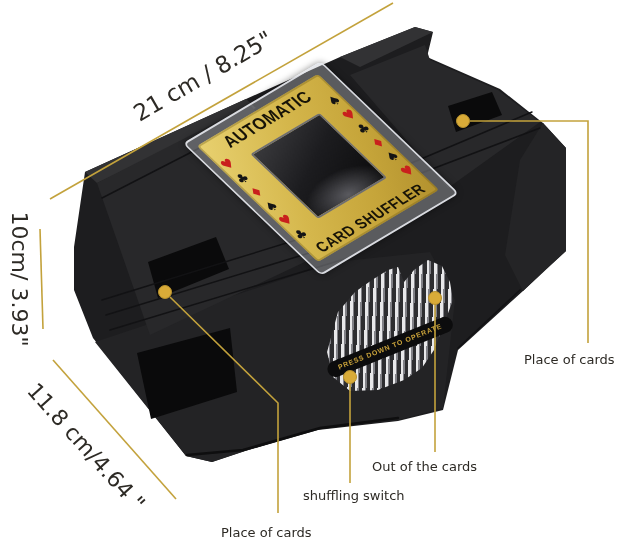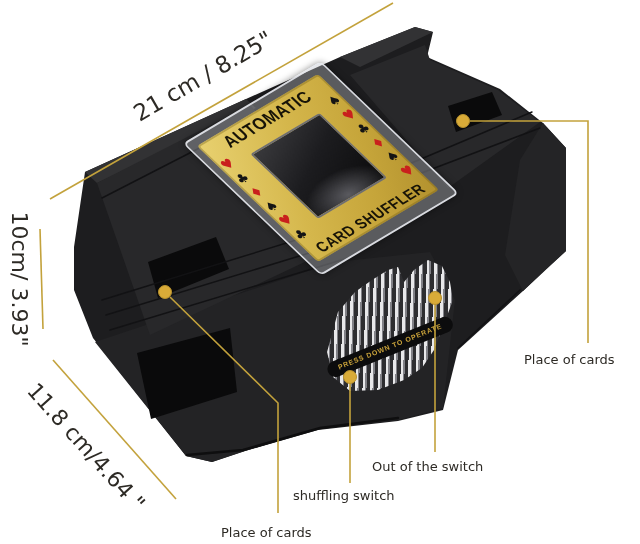--- a/index.html
+++ b/index.html
@@ -163,17 +163,17 @@
     <circle class="ann-dot" cx="350" cy="377" r="6.5"></circle>
     <polyline class="ann-line" points="170,297 278,403 278,513"></polyline>
     <circle class="ann-dot" cx="165" cy="292" r="6.5"></circle>
   </svg>
 
   <div class="dim top">21 cm / 8.25"</div>
   <div class="dim left">10cm/ 3.93"</div>
   <div class="dim bottomleft">11.8 cm/4.64 "</div>
 
   <div class="callout" style="left:524px;top:352px;">Place of cards</div>
-  <div class="callout" style="left:372px;top:459px;">Out of the switch</div>
-  <div class="callout" style="left:293px;top:488px;">shuffling switch</div>
+  <div class="callout" style="left:372px;top:459px;">Out of the cards</div>
+  <div class="callout" style="left:303px;top:488px;">shuffling switch</div>
   <div class="callout" style="left:221px;top:525px;">Place of cards</div>
 
 </div>
 
 </body></html>

